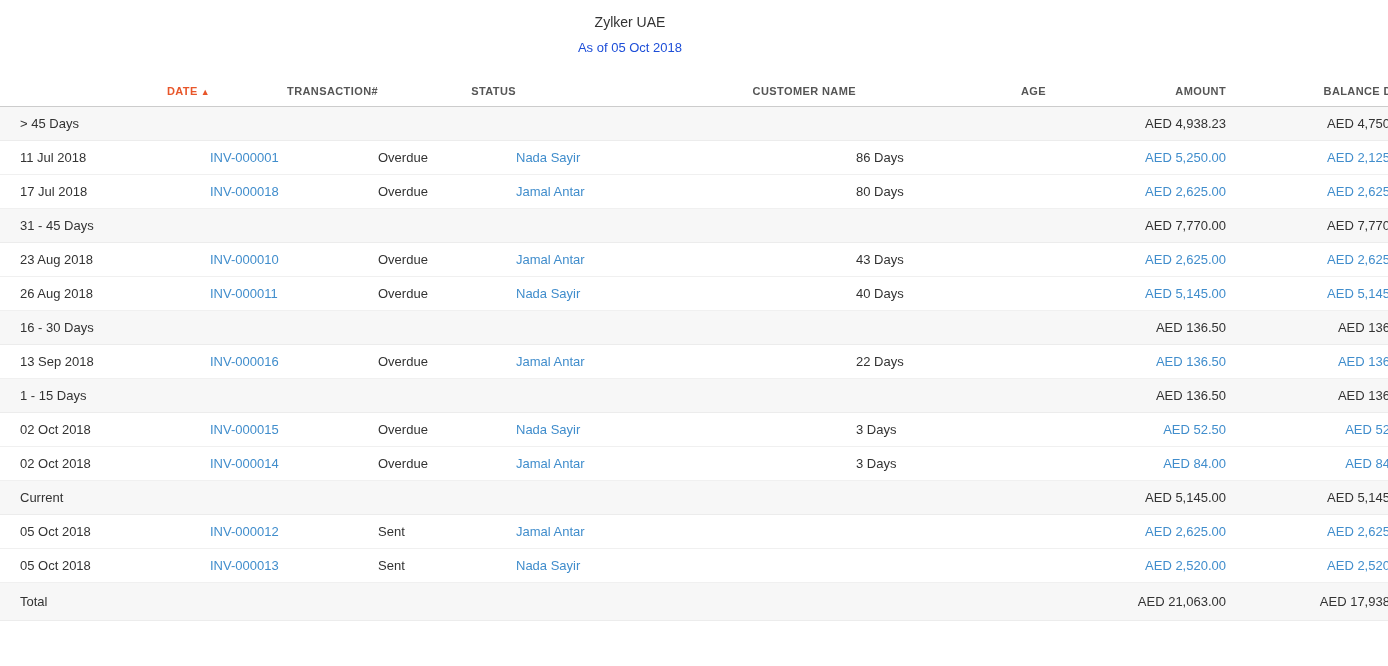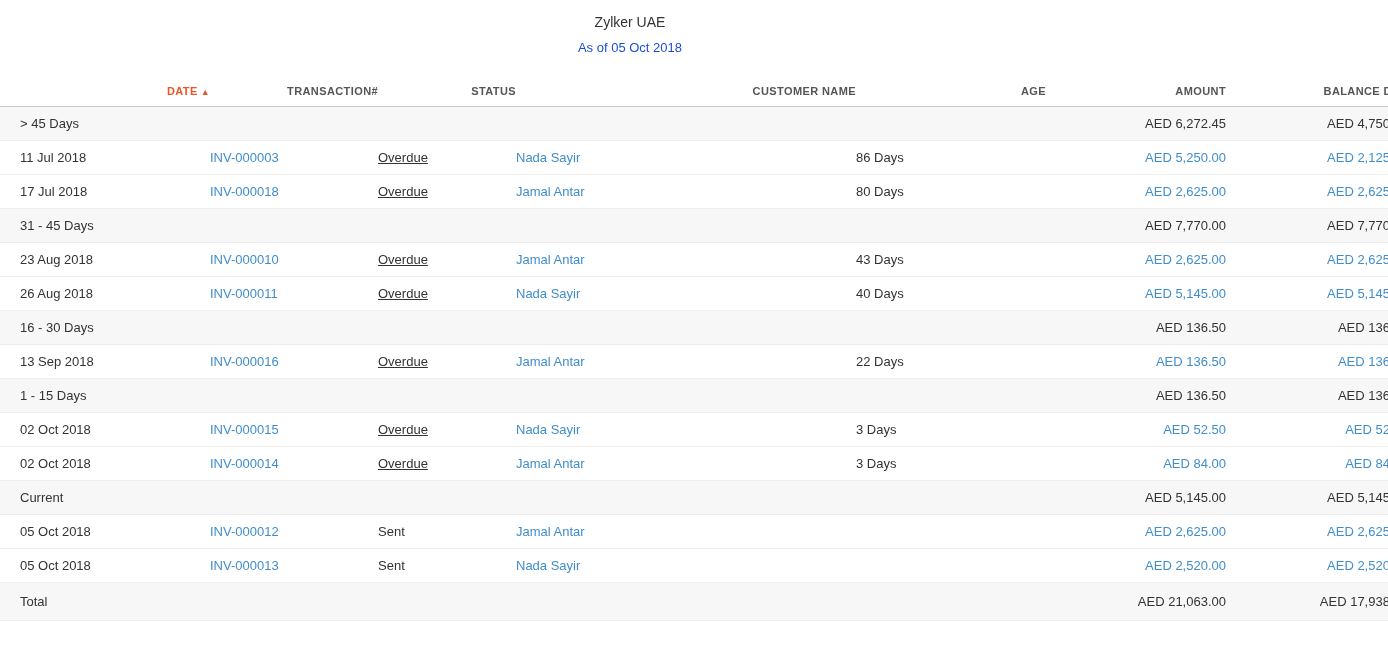--- a/index.html
+++ b/index.html
@@ -100,21 +100,21 @@
     font-size: 13px;
     color: #333333;
     padding: 11px 0;
   }
   tr.total-row td.col-date { padding-left: 20px; }
   a.link {
     color: #408dcc;
     text-decoration: none;
     cursor: pointer;
   }
-  .status-overdue { color: #e0583a; text-decoration: underline; }
+  .status-overdue { color: #e0583a; }
   .status-sent { color: #408dcc; }
 </style>
 </head>
 <body>
 
 <div class="report">
 
   <div class="report-header">
     <div class="org-name">Zylker UAE</div>
     <div class="report-subtitle">As of 05 Oct 2018</div>
@@ -135,26 +135,26 @@
       </tr>
     </thead>
     <tbody>
 
       <tr class="group-row">
         <td class="col-date">&gt; 45 Days</td>
         <td class="col-txn"></td>
         <td class="col-status"></td>
         <td class="col-customer"></td>
         <td class="col-age"></td>
-        <td class="col-amount num">AED 6,272.45</td>
+        <td class="col-amount num">AED 4,938.23</td>
         <td class="col-balance num">AED 4,750.00</td>
       </tr>
       <tr class="detail-row">
         <td class="col-date">11 Jul 2018</td>
-        <td class="col-txn"><a class="link">INV-000003</a></td>
+        <td class="col-txn"><a class="link">INV-000001</a></td>
         <td class="col-status status-overdue">Overdue</td>
         <td class="col-customer"><a class="link">Nada Sayir</a></td>
         <td class="col-age">86 Days</td>
         <td class="col-amount num"><a class="link">AED 5,250.00</a></td>
         <td class="col-balance num"><a class="link">AED 2,125.00</a></td>
       </tr>
       <tr class="detail-row">
         <td class="col-date">17 Jul 2018</td>
         <td class="col-txn"><a class="link">INV-000018</a></td>
         <td class="col-status status-overdue">Overdue</td>

